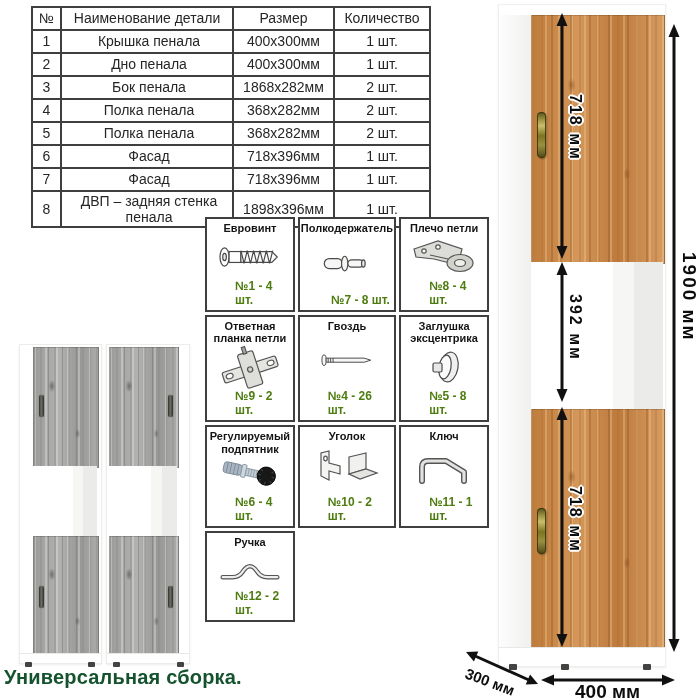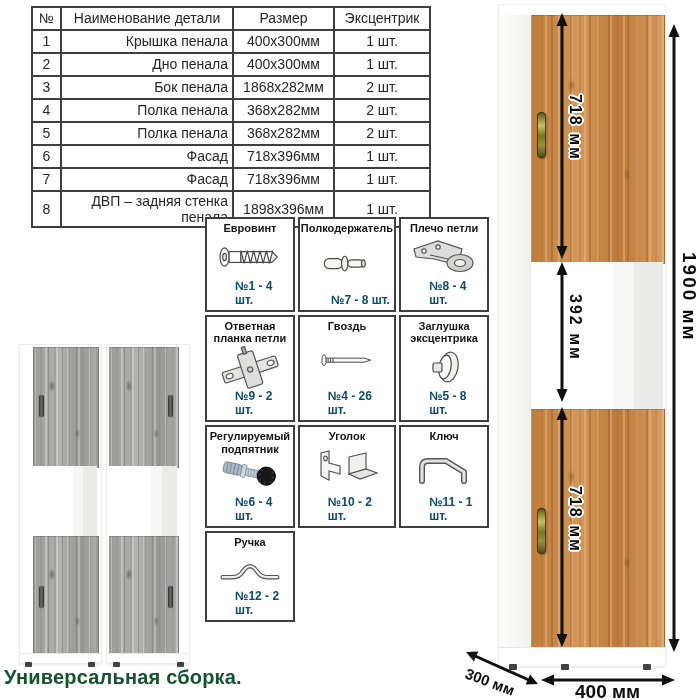--- a/index.html
+++ b/index.html
@@ -3,30 +3,30 @@
 <meta charset="utf-8">
 <style>
   html,body{margin:0;padding:0;background:#ffffff;}
   .stage{position:relative;width:700px;height:700px;background:#fff;overflow:hidden;
          font-family:"Liberation Sans", sans-serif;color:#222;}
 
   
   .parts-table{position:absolute;left:31px;top:6px;width:398px;border-collapse:collapse;table-layout:fixed;}
   .parts-table th,.parts-table td{border:2px solid #3f3f3f;font-size:14px;font-weight:400;
        padding:1px 4px;height:19px;text-align:center;color:#262626;line-height:1.15;background:#fff;}
-  .parts-table td.name{text-align:right;padding-left:8px;}
+  .parts-table td.name{text-align:center;padding-left:8px;}
 
   
   .hw-grid{position:absolute;left:205px;top:217px;width:284px;height:391px;
            display:grid;grid-template-columns:repeat(3,1fr);grid-template-rows:repeat(4,1fr);gap:3px;}
   .hw-cell{border:2px solid #3f3f3f;background:#fff;display:flex;flex-direction:column;
            align-items:center;padding:3px 1px 2px;}
   .hw-title{font-weight:700;font-size:11px;line-height:1.15;text-align:center;color:#141414;}
   .hw-icon{flex:1;display:flex;align-items:center;justify-content:center;width:100%;}
-  .hw-count{font-weight:700;font-size:12px;color:#0c4a6e;padding-bottom:1px;padding-left:27px;}
+  .hw-count{font-weight:700;font-size:12px;color:#4d7c0f;padding-bottom:1px;padding-left:27px;}
 
   
   .cab{position:absolute;background:#fff;border:1px solid #ececea;box-shadow:0 1px 2px rgba(0,0,0,.08);}
   .door-gray{position:absolute;border:1px solid rgba(0,0,0,.18);
     background-color:#a6a6a4;
     background-image:
       radial-gradient(5px 9px at 28% 32%, rgba(60,60,58,.55), transparent 70%),
       radial-gradient(4px 7px at 68% 72%, rgba(70,70,68,.45), transparent 70%),
       repeating-linear-gradient(90deg, rgba(118,118,116,.5) 0 1px, transparent 1px 6px, rgba(138,138,136,.4) 6px 8px, transparent 8px 14px),
       repeating-linear-gradient(90deg, rgba(255,255,255,.28) 0 2px, transparent 2px 11px),
@@ -74,21 +74,21 @@
         <col style="width:29px">
         <col style="width:172px">
         <col style="width:101px">
         <col style="width:96px">
       </colgroup>
     <tbody>
         <tr>
       <th>№</th>
       <th>Наименование детали</th>
       <th>Размер</th>
-      <th>Эксцентрик</th>
+      <th>Количество</th>
     </tr>
     <tr>
       <td>1</td>
       <td class="name">Крышка пенала</td>
       <td>400х300мм</td>
       <td>1 шт.</td>
     </tr>
     <tr>
       <td>2</td>
       <td class="name">Дно пенала</td>

